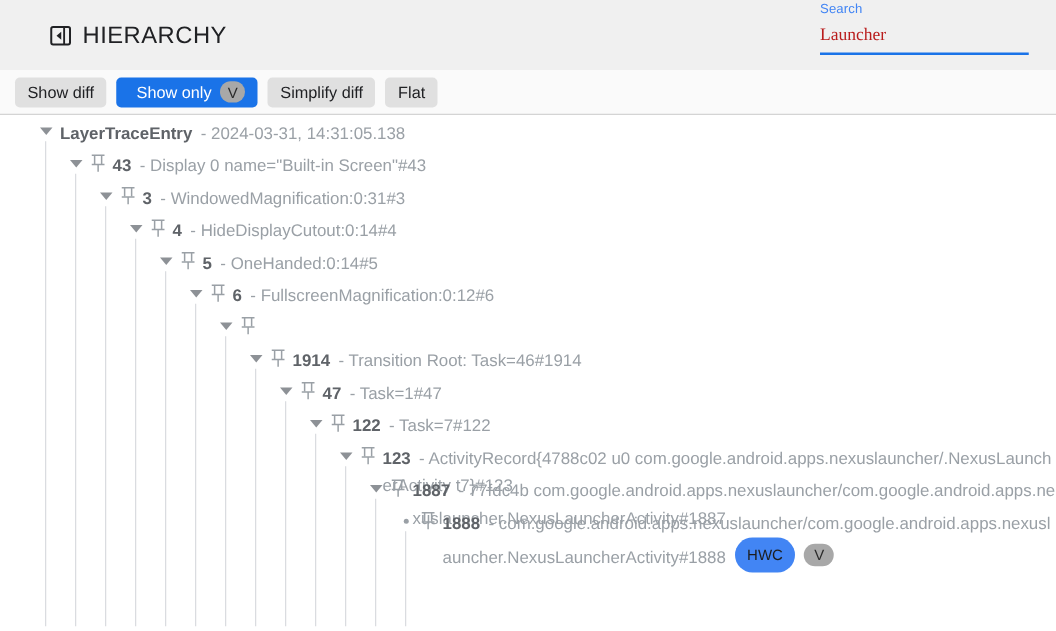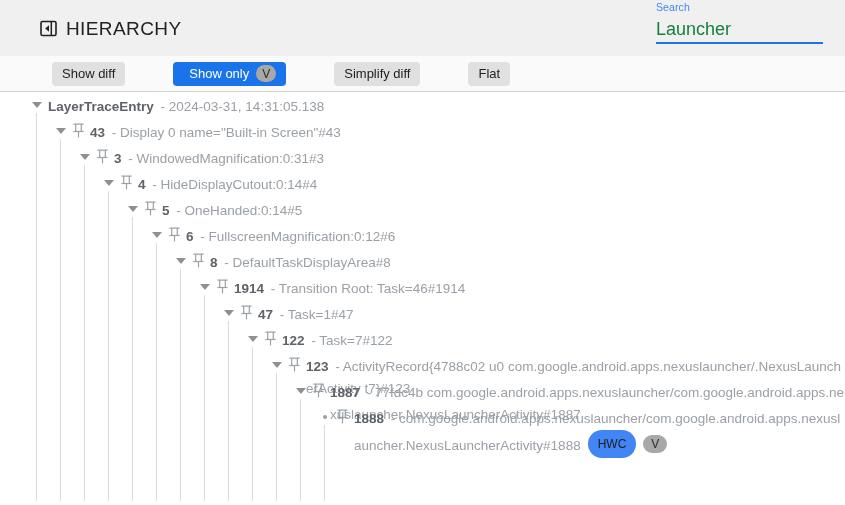--- a/index.html
+++ b/index.html
@@ -69,23 +69,23 @@
     letter-spacing: 0.1px;
   }
   .search-input-wrap {
     position: relative;
     height: 26px;
   }
   .search-input {
     border: none;
     outline: none;
     background: transparent;
-    font-family: Liberation Sans, sans-serif;
-    font-size: 18px;
-    color: #15803d;
+    font-family: Liberation Serif, serif;
+    font-size: 14px;
+    color: #b91c1c;
     width: 100%;
     padding: 0;
     line-height: 22px;
     height: 22px;
     caret-color: #202124;
   }
   .search-underline {
     position: absolute;
     left: 0;
     bottom: 0;
@@ -113,21 +113,20 @@
     font-family: "Liberation Sans", sans-serif;
     font-size: 13px;
     line-height: 1;
     height: 24px;
     padding: 0 10px;
     display: inline-flex;
     align-items: center;
     gap: 7px;
     cursor: pointer;
     white-space: nowrap;
-    margin-left: 40px;
   }
   .chip.active {
     background: #1a73e8;
     color: #ffffff;
     padding-left: 16px;
   }
   .chip-badge {
     background: #a8a8a8;
     color: #2b2b2b;
     border-radius: 999px;
@@ -389,21 +388,20 @@
             </span>
             <svg viewBox="0 0 13 15" class="pin">
               <g stroke="#9aa0a6" stroke-width="1.2" fill="none">
                 <line x1="1.4" y1="1.1" x2="11.6" y2="1.1"></line>
                 <line x1="3.7" y1="1.1" x2="3.7" y2="8.2"></line>
                 <line x1="9.3" y1="1.1" x2="9.3" y2="8.2"></line>
                 <line x1="1.4" y1="8.5" x2="11.6" y2="8.5"></line>
                 <line x1="6.5" y1="8.5" x2="6.5" y2="14.4"></line>
               </g>
             </svg>
-            <div class="node-text"><span class="node-id">8</span><span> - DefaultTaskDisplayArea#8</span></div>
           </div>
         </div>
         <div class="tree-row">
           <div class="row-inner" style="margin-left: 198px;">
             <span class="toggle">
               <span class="caret"></span>
             </span>
             <svg viewBox="0 0 13 15" class="pin">
               <g stroke="#9aa0a6" stroke-width="1.2" fill="none">
                 <line x1="1.4" y1="1.1" x2="11.6" y2="1.1"></line>

